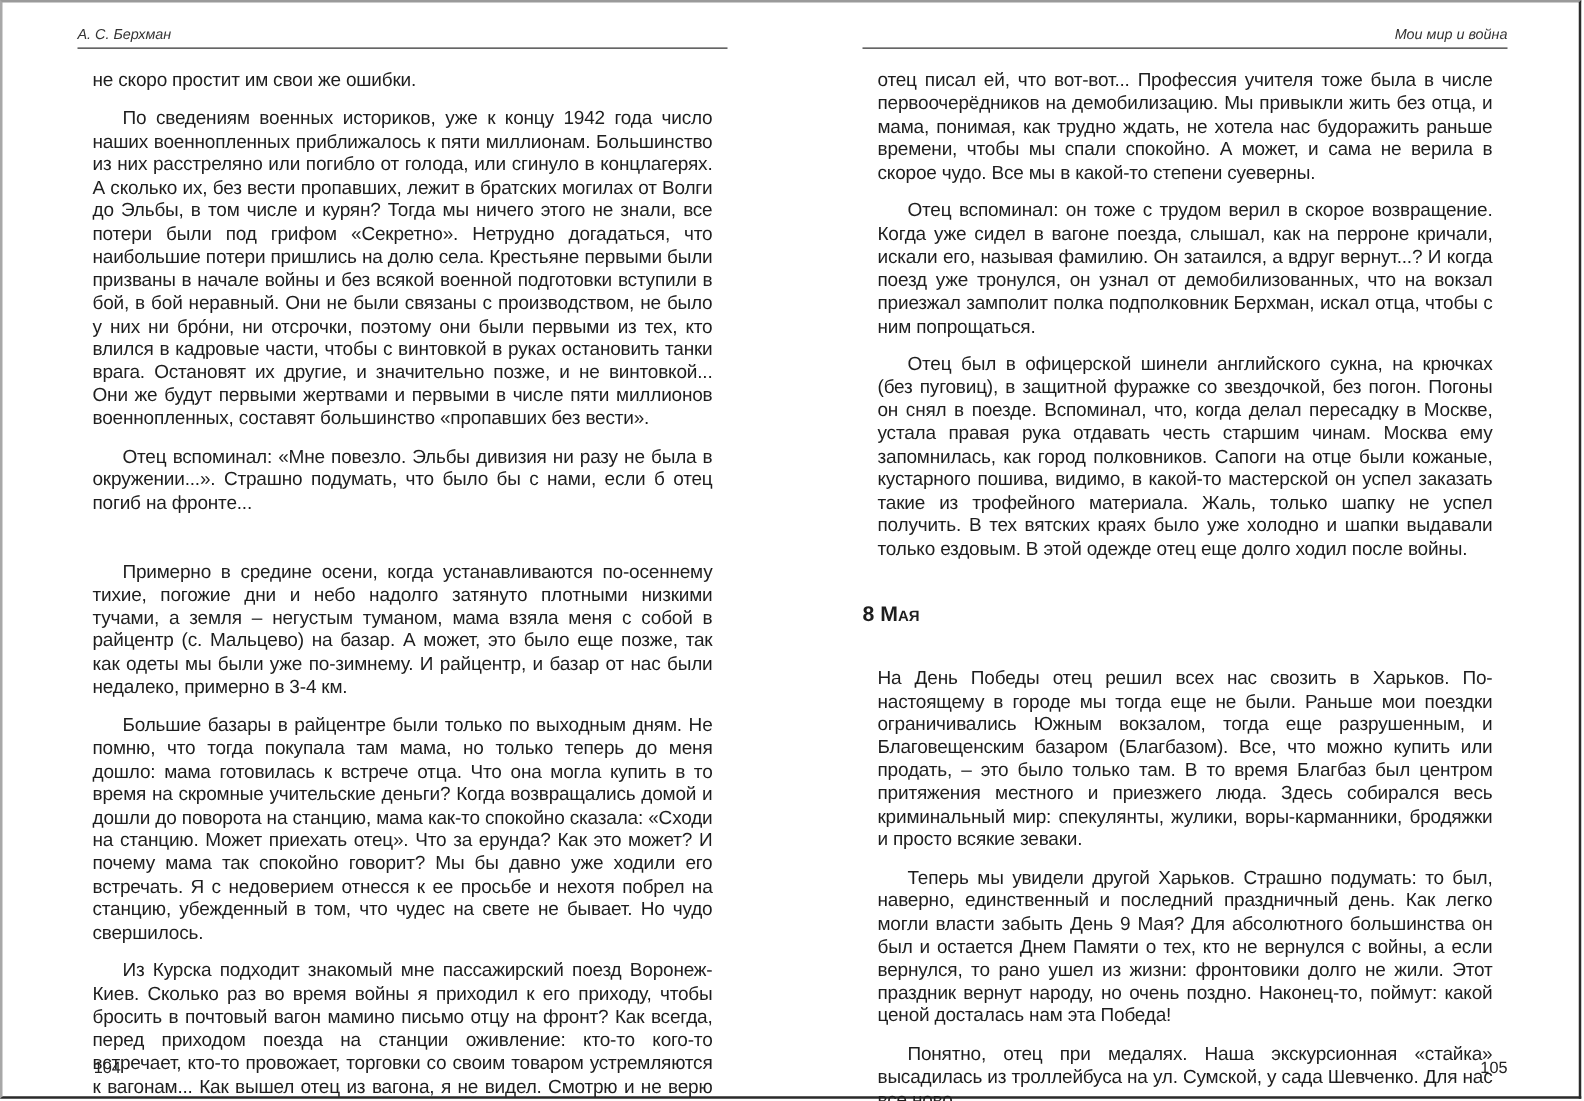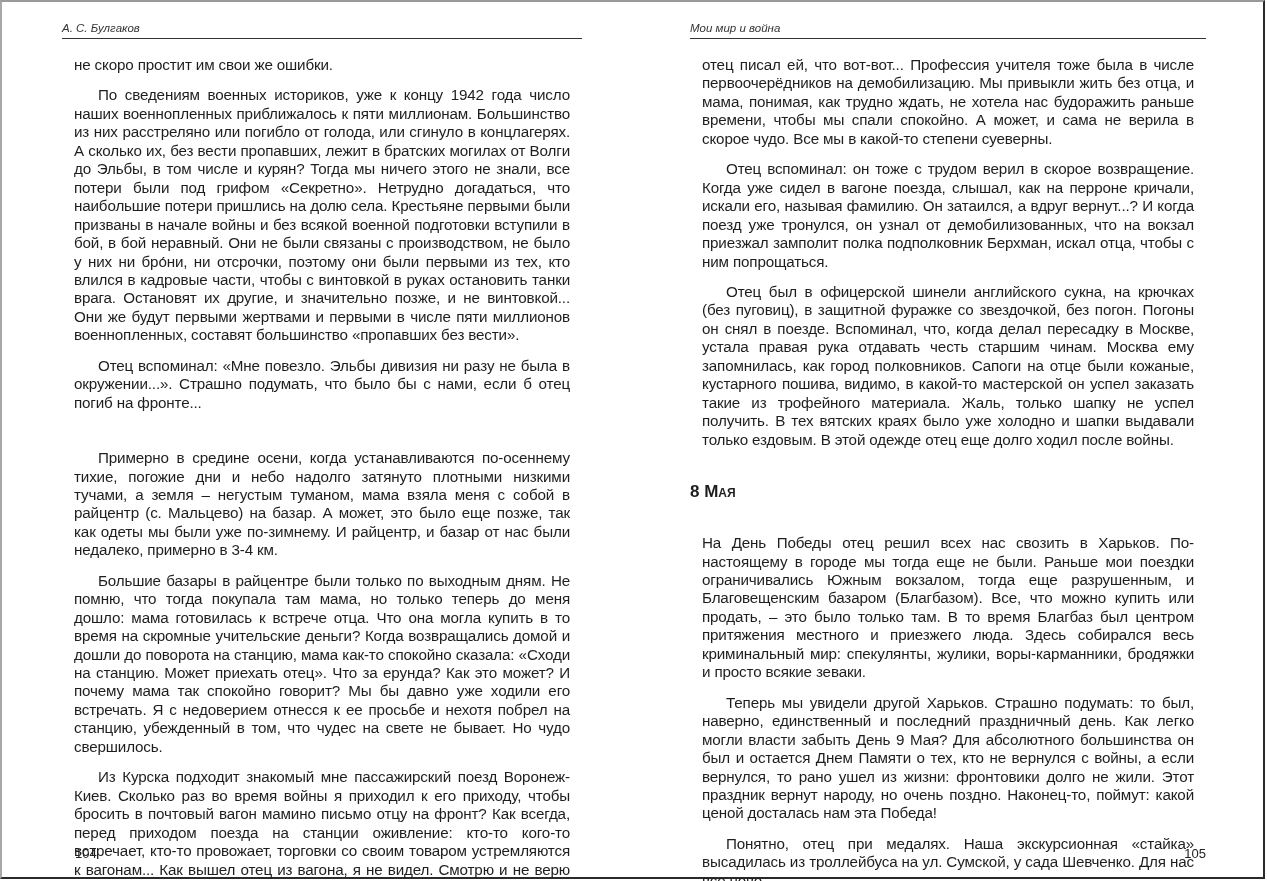--- a/index.html
+++ b/index.html
@@ -18,21 +18,21 @@
     box-sizing: border-box;
   }
   .page { position: absolute; top: 0; height: 879px; }
   .page.left { left: 62px; width: 520px; }
   .page.right { left: 690px; width: 516px; }
   .running-head {
     position: absolute; top: 21px; left: 0; right: 0;
     font-size: 11.5px; font-style: italic; color: #333;
     border-bottom: 1.3px solid #333; padding-bottom: 3px; line-height: 14px;
   }
-  .page.right .running-head { }
+  .page.right .running-head { text-align: right; }
   .body-text {
     position: absolute; top: 44px; left: 0; right: 0;
     font-size: 15.2px; line-height: 18.45px;
     text-align: justify; letter-spacing: -0.15px;
   }
   .body-text p { margin: 12px; }
   .body-text p.indent { text-indent: 24px; }
   .body-text p.gap { margin-top: 36.9px; }
   .body-text h2 {
     margin: 33px 0 32px 0; font-size: 17px; font-weight: bold; line-height: 20px;
@@ -44,21 +44,21 @@
   }
   .page.left .folio { left: 13px; }
   .page.right .folio { right: 0; }
 </style>
 </head>
 <body>
 
 <div class="frame"></div>
 
 <div class="page left">
-  <div class="running-head">А. С. Булгаков</div>
+  <div class="running-head">А. С. Берхман</div>
   <div class="body-text">
     <p>не скоро простит им свои же ошибки.</p>
     <p class="indent">По сведениям военных историков, уже к концу 1942 года число наших военнопленных приближалось к пяти миллионам. Большинство из них расстреляно или погибло от голода, или сгинуло в концлагерях. А сколько их, без вести пропавших, лежит в братских могилах от Волги до Эльбы, в том числе и курян? Тогда мы ничего этого не знали, все потери были под грифом «Секретно». Нетрудно догадаться, что наибольшие потери пришлись на долю села. Крестьяне первыми были призваны в начале войны и без всякой военной подготовки вступили в бой, в бой неравный. Они не были связаны с производством, не было у них ни бро́ни, ни отсрочки, поэтому они были первыми из тех, кто влился в кадровые части, чтобы с винтовкой в руках остановить танки врага. Остановят их другие, и значительно позже, и не винтовкой... Они же будут первыми жертвами и первыми в числе пяти миллионов военнопленных, составят большинство «пропавших без вести».</p>
     <p class="indent">Отец вспоминал: «Мне повезло. Эльбы дивизия ни разу не была в окружении...». Страшно подумать, что было бы с нами, если б отец погиб на фронте...</p>
     <p class="indent gap">Примерно в средине осени, когда устанавливаются по-осеннему тихие, погожие дни и небо надолго затянуто плотными низкими тучами, а земля – негустым туманом, мама взяла меня с собой в райцентр (с. Мальцево) на базар. А может, это было еще позже, так как одеты мы были уже по-зимнему. И райцентр, и базар от нас были недалеко, примерно в 3-4 км.</p>
     <p class="indent">Большие базары в райцентре были только по выходным дням. Не помню, что тогда покупала там мама, но только теперь до меня дошло: мама готовилась к встрече отца. Что она могла купить в то время на скромные учительские деньги? Когда возвращались домой и дошли до поворота на станцию, мама как-то спокойно сказала: «Сходи на станцию. Может приехать отец». Что за ерунда? Как это может? И почему мама так спокойно говорит? Мы бы давно уже ходили его встречать. Я с недоверием отнесся к ее просьбе и нехотя побрел на станцию, убежденный в том, что чудес на свете не бывает. Но чудо свершилось.</p>
     <p class="indent">Из Курска подходит знакомый мне пассажирский поезд Воронеж-Киев. Сколько раз во время войны я приходил к его приходу, чтобы бросить в почтовый вагон мамино письмо отцу на фронт? Как всегда, перед приходом поезда на станции оживление: кто-то кого-то встречает, кто-то провожает, торговки со своим товаром устремляются к вагонам... Как вышел отец из вагона, я не видел. Смотрю и не верю глазам: стоит отец со смущенной улыбкой и смотрит по сторонам, видимо, он ожидал, что кто-то его встретит. Я бегу к нему и плачу...</p>
     <p class="indent">Мама не посвящала нас в последнюю переписку с отцом. Конечно,</p>
     <p class="indent">Так для меня закончилась Великая Отечественная война.</p>
   </div>

